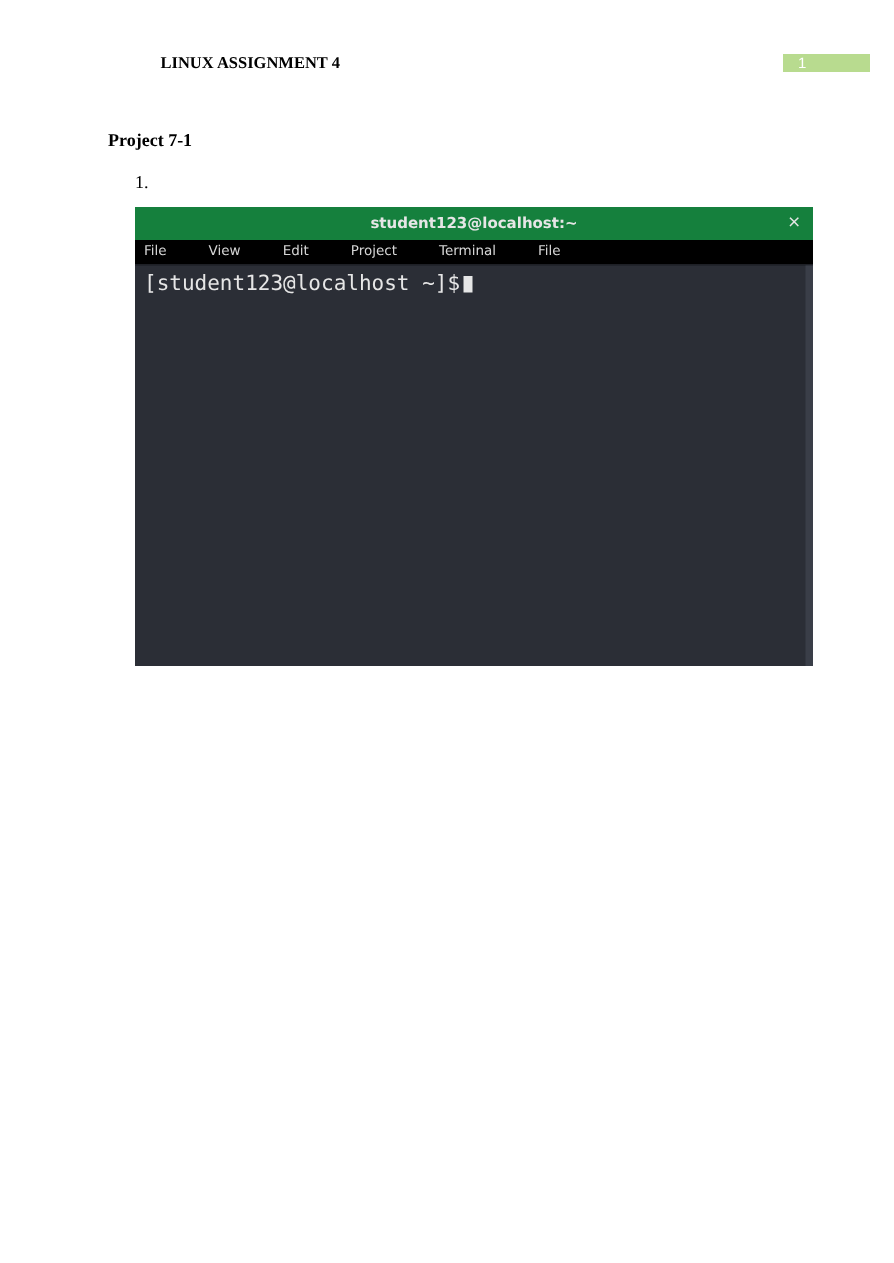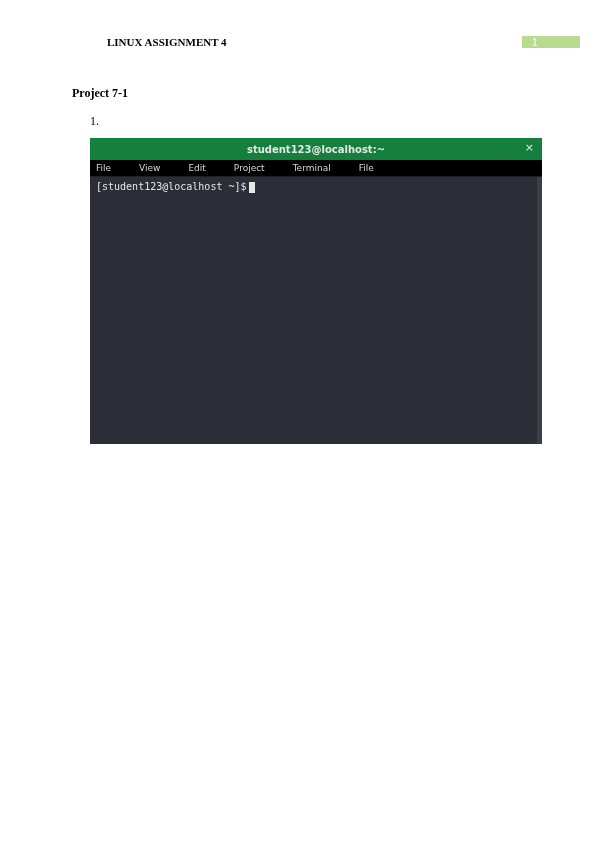--- a/index.html
+++ b/index.html
@@ -91,21 +91,21 @@
     font-size: 9px;
     color: #d6d6d6;
     border-bottom: 1px solid #1e2026;
   }
   .terminal-body {
     flex: 1;
     background: #2b2e36;
     position: relative;
     padding: 4px 6px;
     font-family: "DejaVu Sans Mono", "Courier New", monospace;
-    font-size: 10px;
+    font-size: 14px;
     color: #e6e6e6;
     text-align: right;
   }
   .terminal-scrollbar {
     position: absolute;
     right: 0;
     top: 0;
     bottom: 0;
     width: 5px;
     background: #3a3e48;

